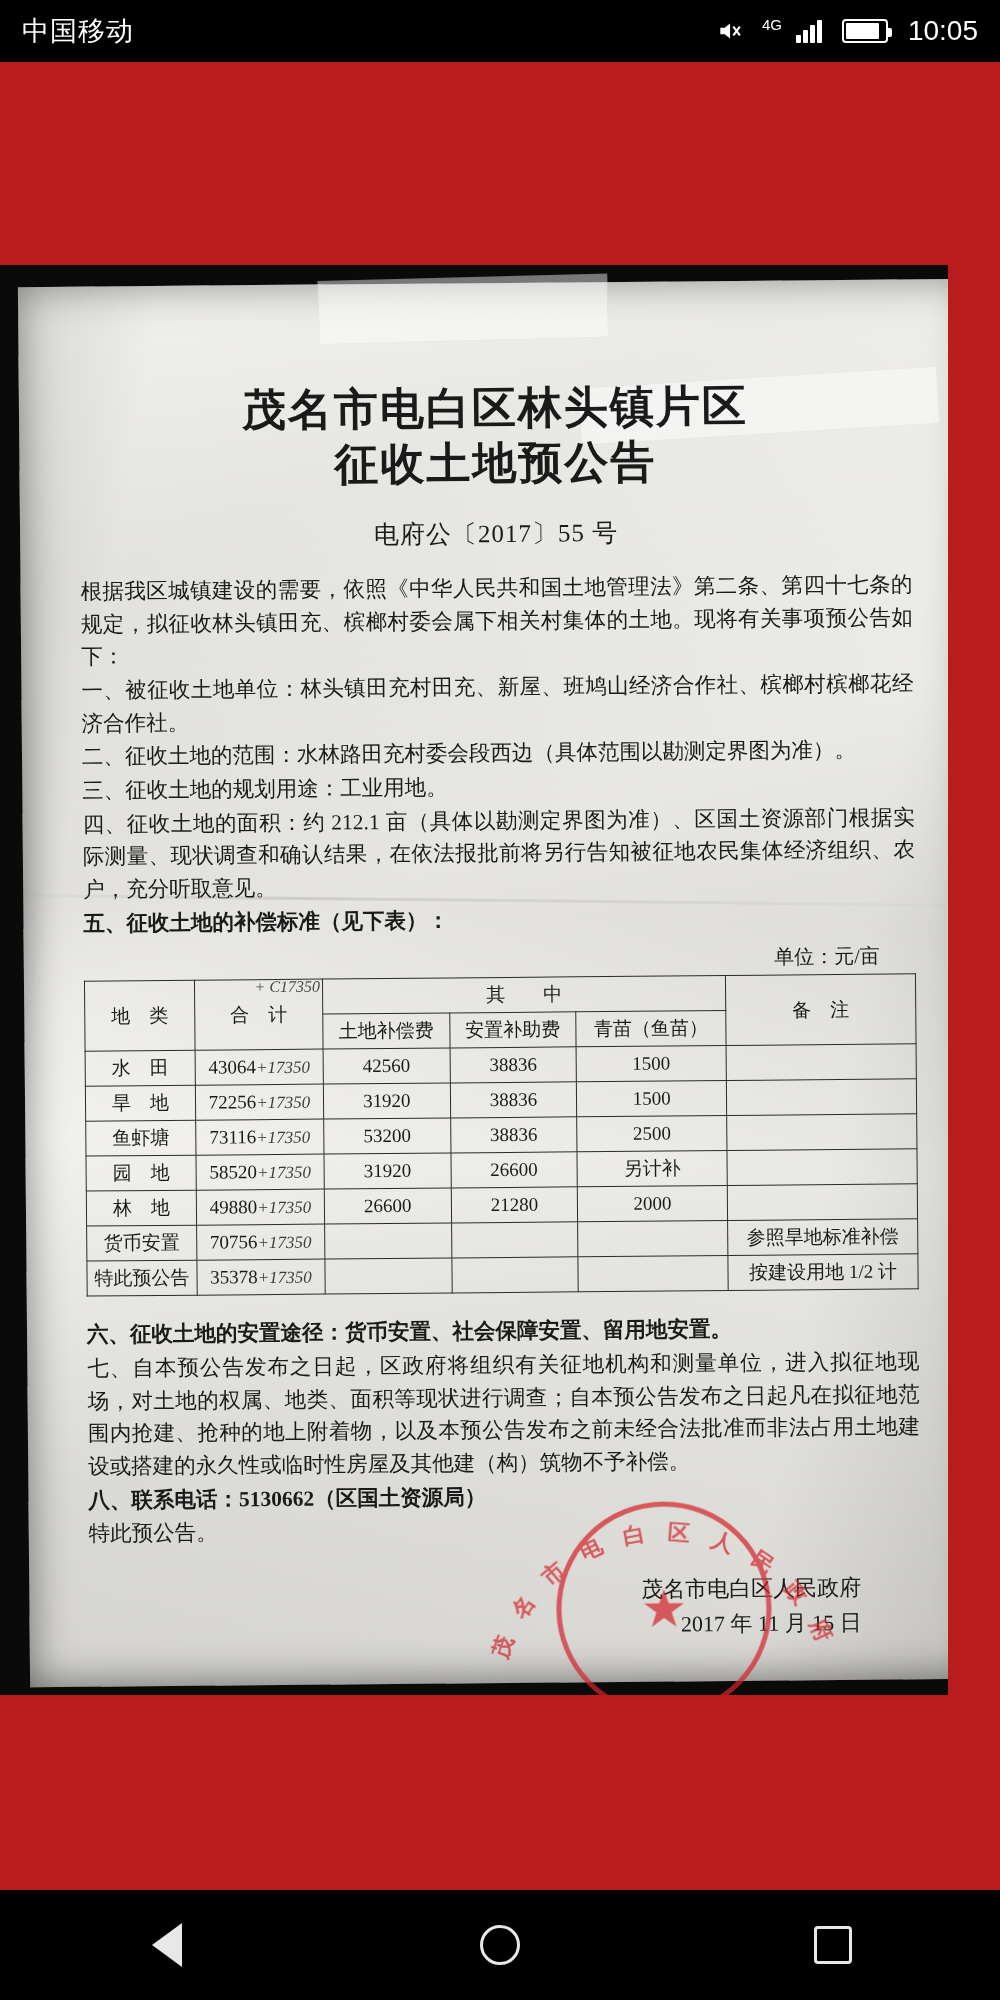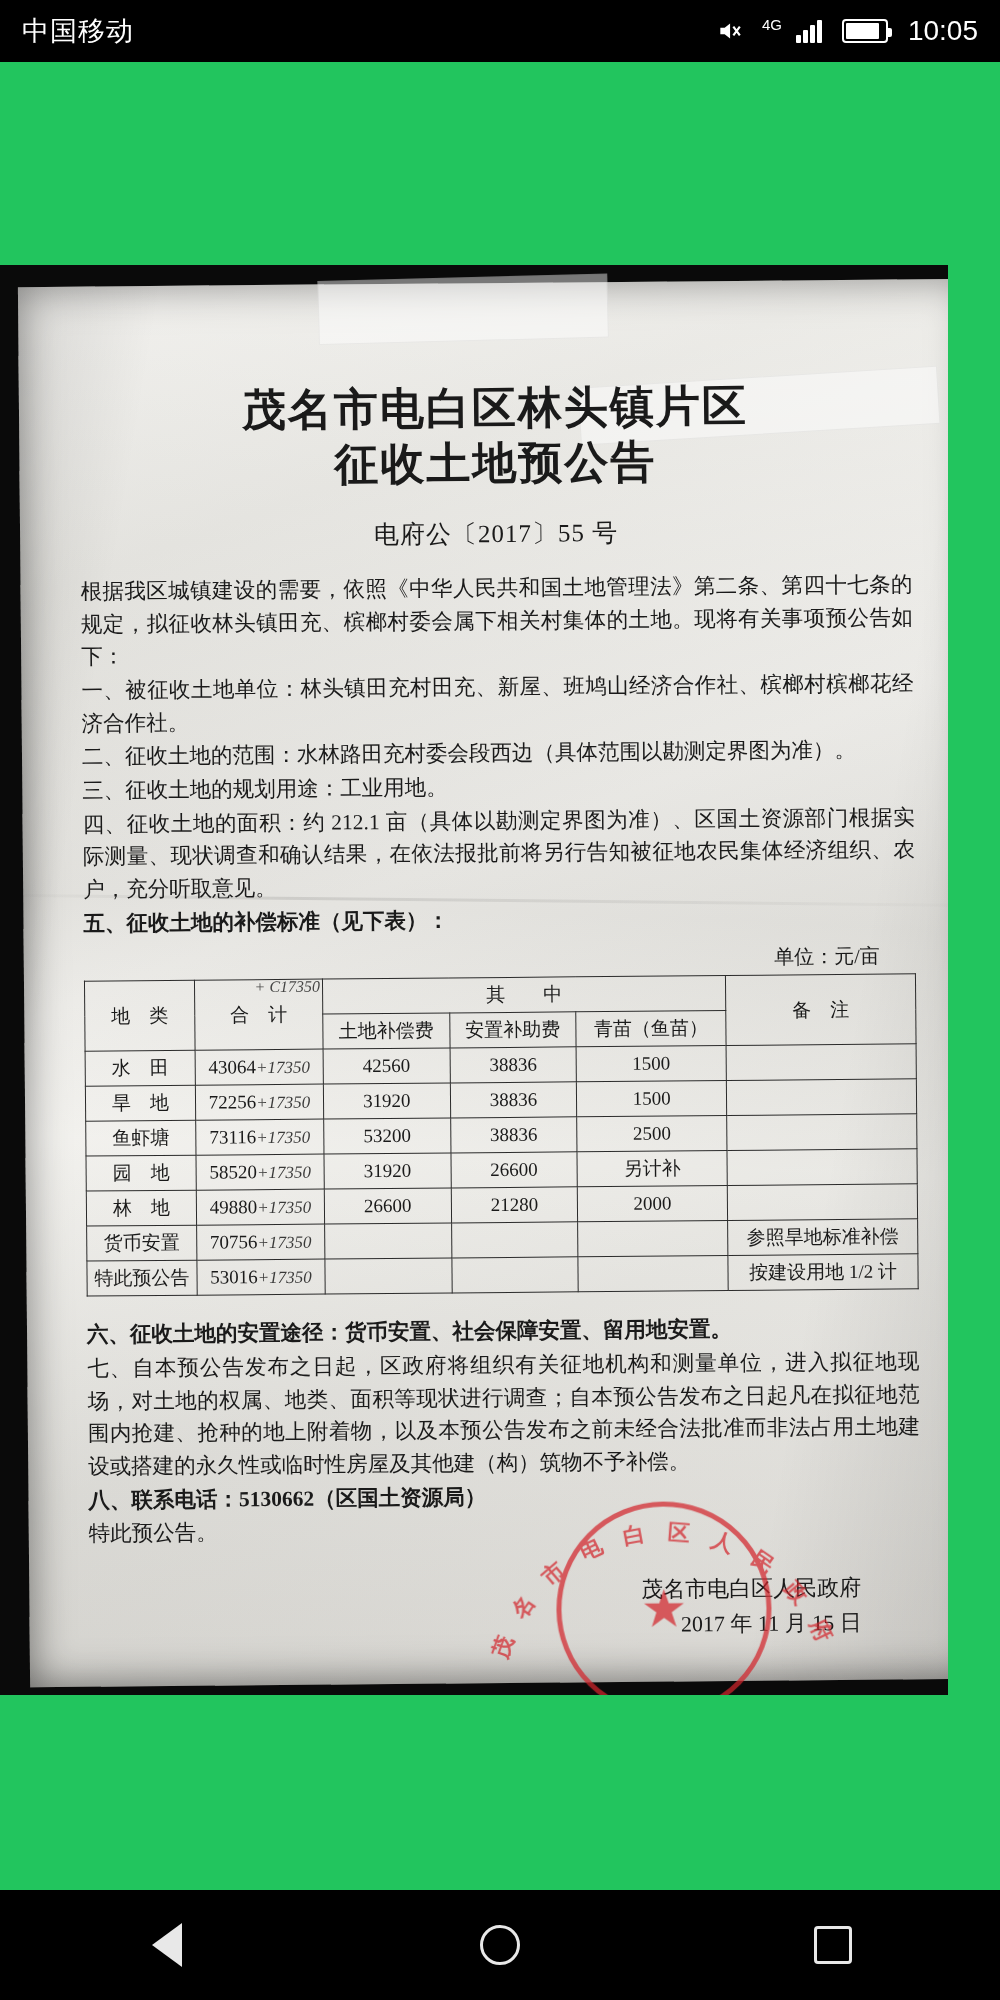--- a/index.html
+++ b/index.html
@@ -5,21 +5,21 @@
   * { box-sizing: border-box; margin: 0; padding: 0; }
   html, body {
     width: 1000px; height: 2000px;
     background: #000;
     font-family: "Liberation Sans", "DejaVu Sans", sans-serif;
     overflow: hidden;
   }
   #screen {
     position: relative;
     width: 1000px; height: 2000px;
-    background: #22c55e;
+    background: #b91c1c;
   }
 
   
   #statusbar {
     position: absolute; top: 0; left: 0;
     width: 1000px; height: 62px;
     display: flex; align-items: center;
     padding: 0 22px;
     color: #fff;
     background: #000;
@@ -312,21 +312,21 @@
           <tr>
             <td>货币安置</td>
             <td><span>70756</span><span class="handwrite">+17350</span></td>
             <td></td>
             <td></td>
             <td></td>
             <td>参照旱地标准补偿</td>
           </tr>
           <tr>
             <td>特此预公告</td>
-            <td><span>53016</span><span class="handwrite">+17350</span></td>
+            <td><span>35378</span><span class="handwrite">+17350</span></td>
             <td></td>
             <td></td>
             <td></td>
             <td>按建设用地 1/2 计</td>
           </tr>
         </tbody>
       </table>
 
       <div class="body-text">
         <p class="indent2 b">六、征收土地的安置途径：货币安置、社会保障安置、留用地安置。</p>

